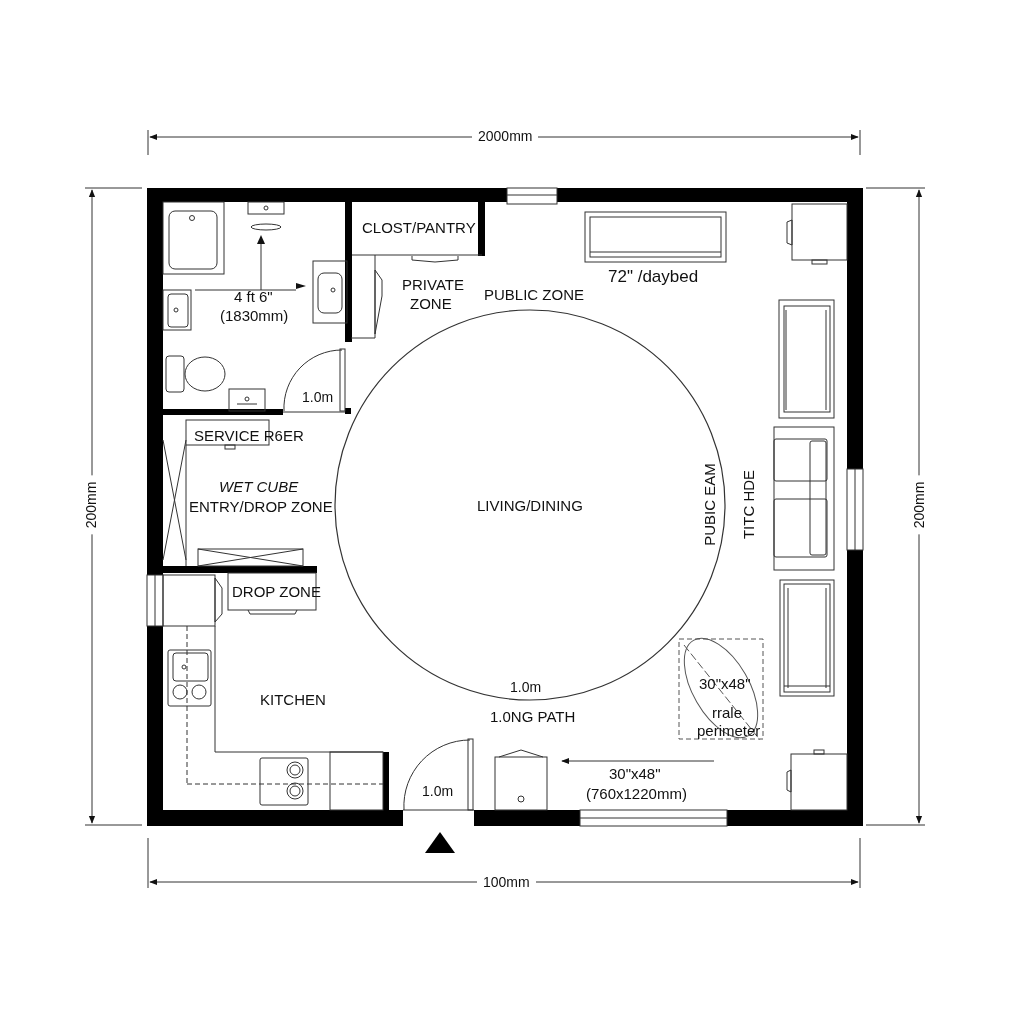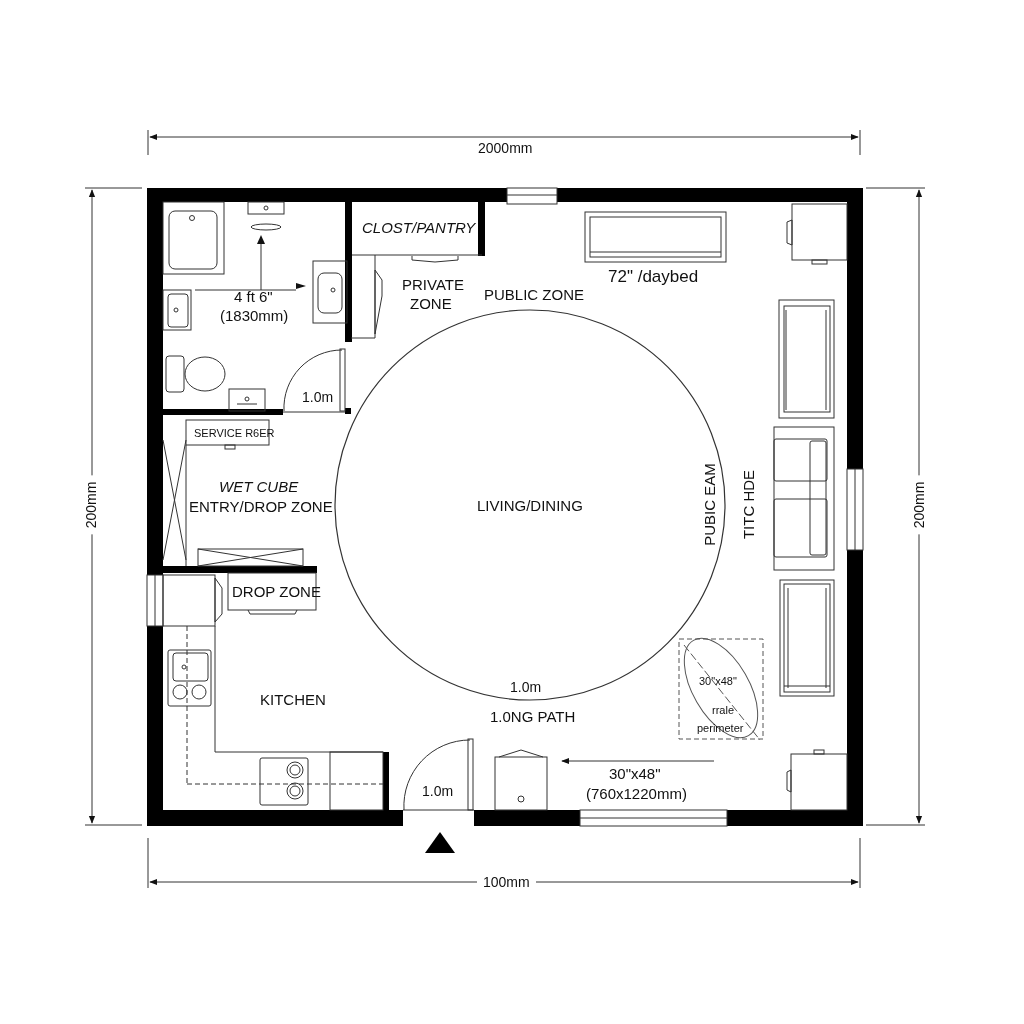--- a/index.html
+++ b/index.html
@@ -2,21 +2,21 @@
 <html><head>
 <meta charset="utf-8">
 <style>
   html, body { margin: 0; padding: 0; background: #ffffff; }
   body { width: 1024px; height: 1024px; position: relative; overflow: hidden;
          font-family: "Liberation Sans", "DejaVu Sans", sans-serif; color: #111; }
   svg { position: absolute; left: 0; top: 0; }
   .lbl { position: absolute; white-space: nowrap; color: #111; line-height: 1; }
   .dim { font-size: 14px; background: #fff; padding: 0 6px; }
   .room { font-size: 15px; text-align: center; }
-  .small { font-size: 11px; text-align: right; }
+  .small { font-size: 15px; text-align: right; }
   .vert { transform: rotate(-90deg); transform-origin: center center; }
 </style>
 </head>
 <body>
 
 <svg width="1024" height="1024" viewBox="0 0 1024 1024">
   <defs>
     <marker id="arr" viewBox="0 0 10 10" refX="9" refY="5" markerWidth="8" markerHeight="8" orient="auto-start-reverse">
       <path d="M0,1 L10,5 L0,9 z" fill="#111"></path>
     </marker>
@@ -186,26 +186,26 @@
   <polygon points="440,832 425,853 455,853" fill="#000"></polygon>
 
   <g fill="none" stroke="#333" stroke-width="1">
     <rect x="495" y="757" width="52" height="53"></rect>
     <polyline points="499,757 521,750 543,757"></polyline>
     <circle cx="521" cy="799" r="3"></circle>
   </g>
   <line x1="714" y1="761" x2="562" y2="761" stroke="#333" stroke-width="1" marker-end="url(#arr)"></line>
 </svg>
 
-<div class="lbl dim" style="left:472px; top:141px;">2000mm</div>
+<div class="lbl dim" style="left:472px; top:129px;">2000mm</div>
 <div class="lbl dim" style="left:477px; top:875px;">100mm</div>
 <div class="lbl dim vert" style="left:62px; top:498px;">200mm</div>
 <div class="lbl dim vert" style="left:890px; top:498px;">200mm</div>
 
-<div class="lbl room" style="left:362px; top:220px;font-style:italic;">CLOST/PANTRY</div>
+<div class="lbl room" style="left:362px; top:220px;">CLOST/PANTRY</div>
 <div class="lbl room" style="left:402px; top:277px;">PRIVATE</div>
 <div class="lbl room" style="left:410px; top:296px;">ZONE</div>
 <div class="lbl room" style="left:484px; top:287px;">PUBLIC ZONE</div>
 <div class="lbl room" style="left:608px; top:268px; font-size:17px;">72" /daybed</div>
 <div class="lbl small" style="left:194px; top:428px;">SERVICE R6ER</div>
 <div class="lbl room" style="left:219px; top:479px;font-style:italic;">WET CUBE</div>
 <div class="lbl room" style="left:189px; top:499px;">ENTRY/DROP ZONE</div>
 <div class="lbl room" style="left:232px; top:584px;">DROP ZONE</div>
 <div class="lbl room" style="left:477px; top:498px;">LIVING/DINING</div>
 <div class="lbl room" style="left:260px; top:672px;margin-top:20px;">KITCHEN</div>

